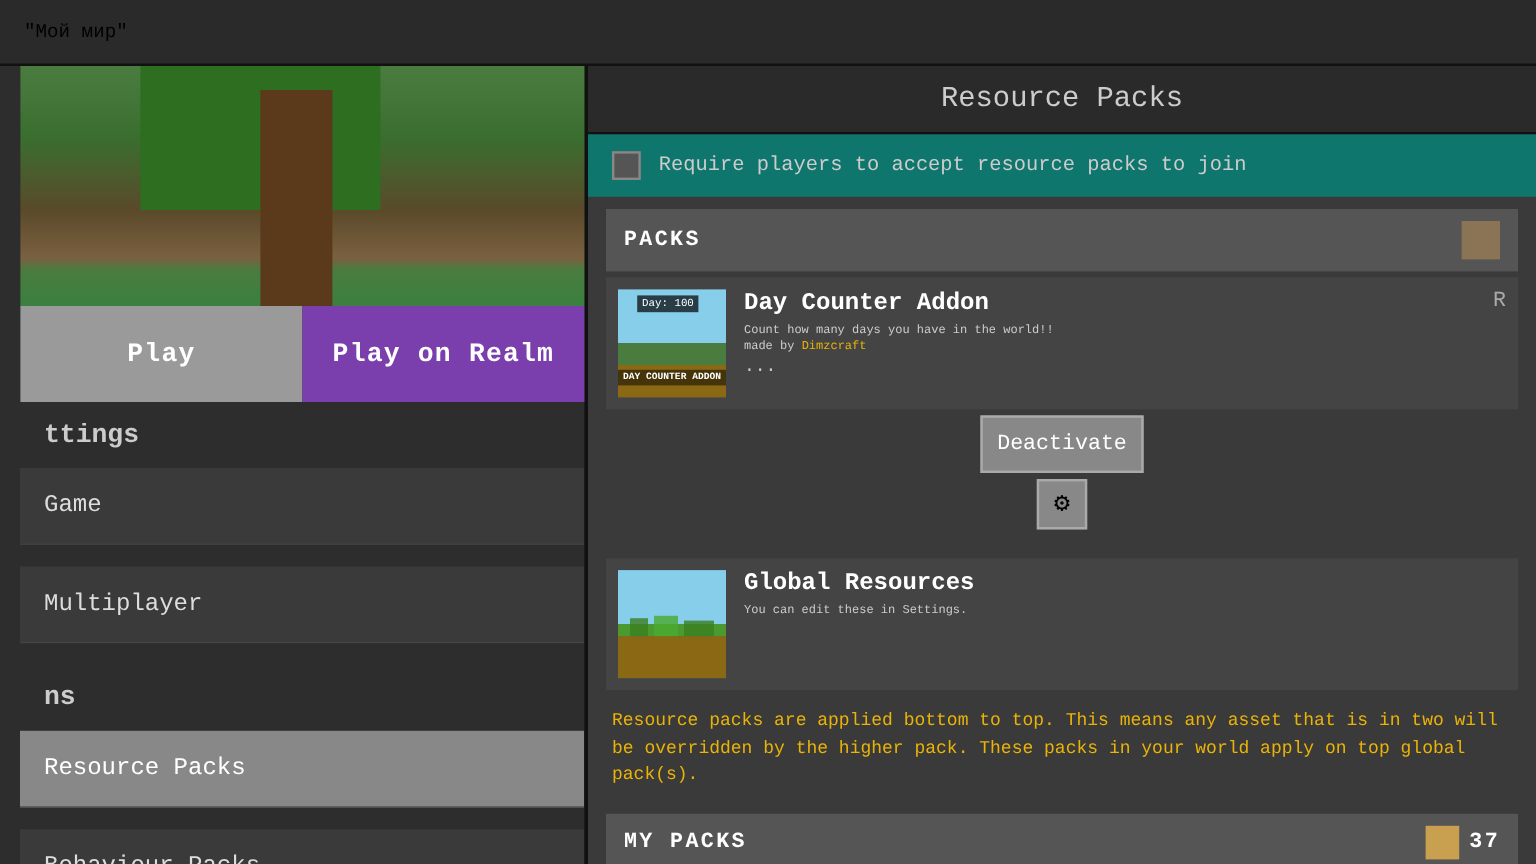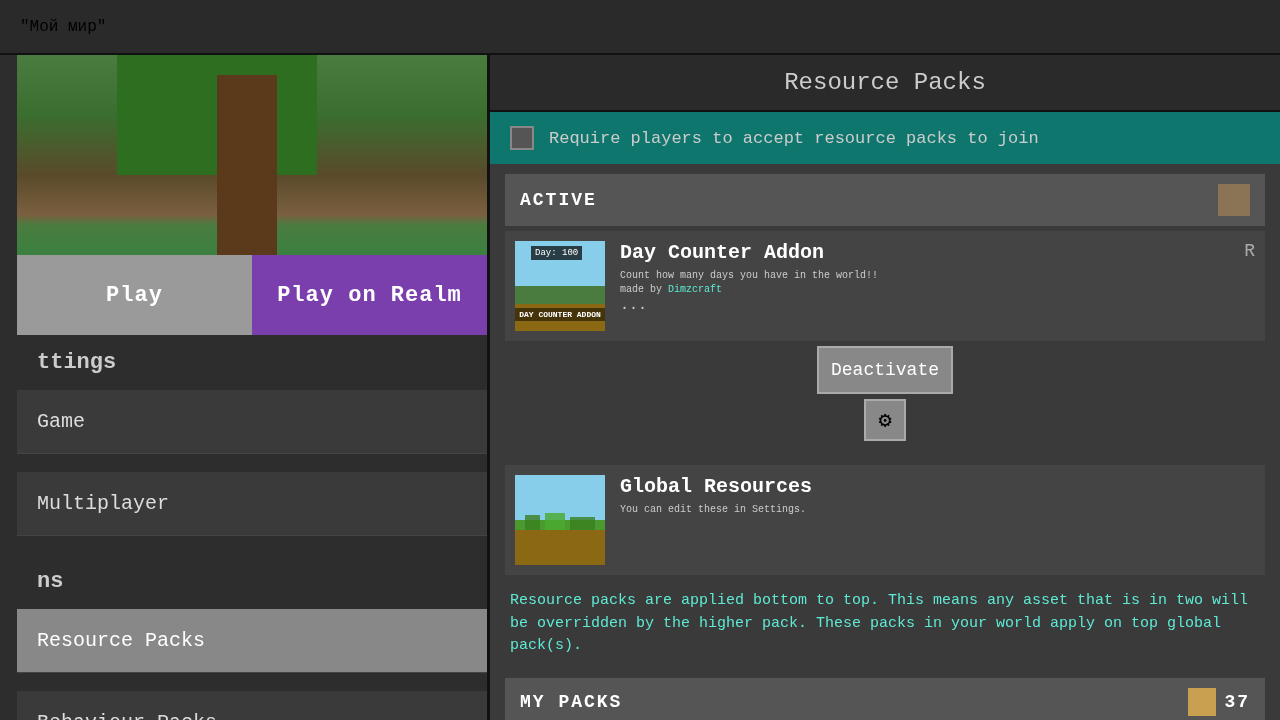--- a/index.html
+++ b/index.html
@@ -228,21 +228,21 @@
       margin-bottom: 5px;
     }
 
     .pack-desc {
       color: #ccc;
       font-size: 10px;
       line-height: 1.4;
     }
 
     .pack-author {
-      color: #5eead4;
+      color: #eab308;
     }
 
     .pack-ellipsis {
       color: #ccc;
       font-size: 15px;
     }
 
     .pack-r-label {
       position: absolute;
       right: 10px;
@@ -277,21 +277,21 @@
       background: #888;
       border: 2px solid #aaa;
       display: flex;
       align-items: center;
       justify-content: center;
       cursor: pointer;
       font-size: 22px;
     }
 
     .info-text {
-      color: #5eead4;
+      color: #eab308;
       font-size: 15px;
       line-height: 1.5;
       padding: 10px 5px;
       margin-bottom: 10px;
     }
 
     
     .day-counter-thumb {
       width: 90px;
       height: 90px;
@@ -396,21 +396,21 @@
     <div id="right-header">Resource Packs</div>
 
     <div id="require-row">
       <div id="require-checkbox"></div>
       <span id="require-label">Require players to accept resource packs to join</span>
     </div>
 
     <div id="scroll-area">
 
       <div class="section-header">
-        <span>ACTIVE</span>
+        <span>PACKS</span>
         <span class="section-icon"></span>
       </div>
 
       <div class="pack-item">
         <div class="pack-thumbnail day-counter-thumb">
           <div class="day-badge">Day: 100</div>
           <div class="day-label">DAY COUNTER ADDON</div>
         </div>
         <div class="pack-info">
           <div class="pack-name">Day Counter Addon</div>

